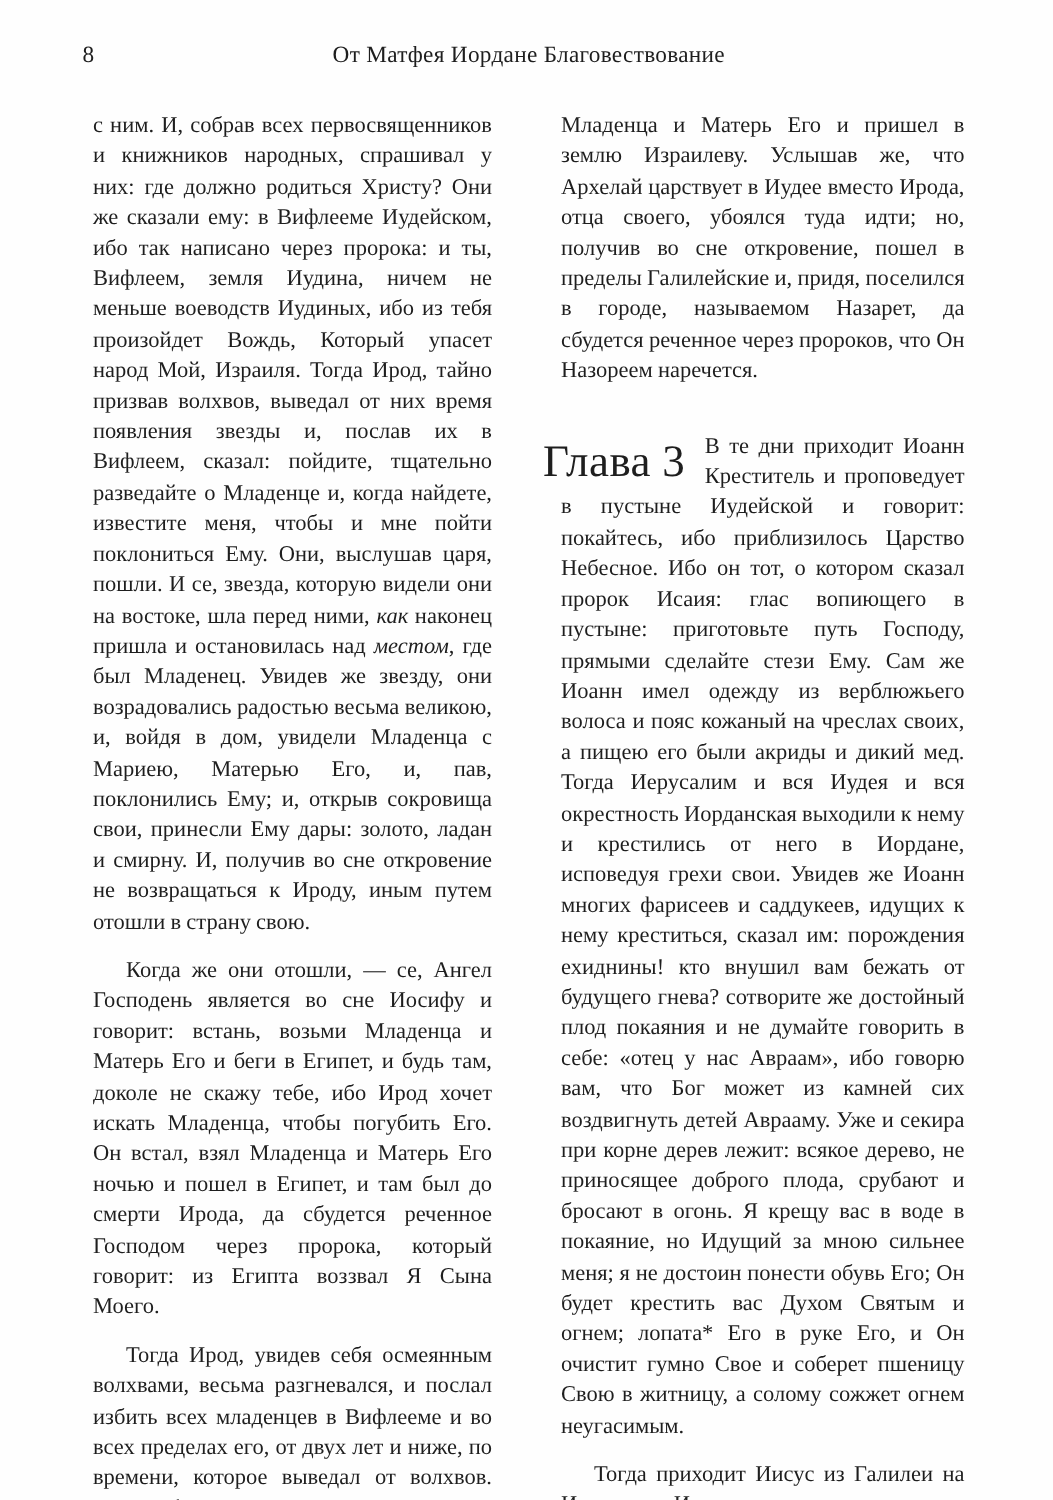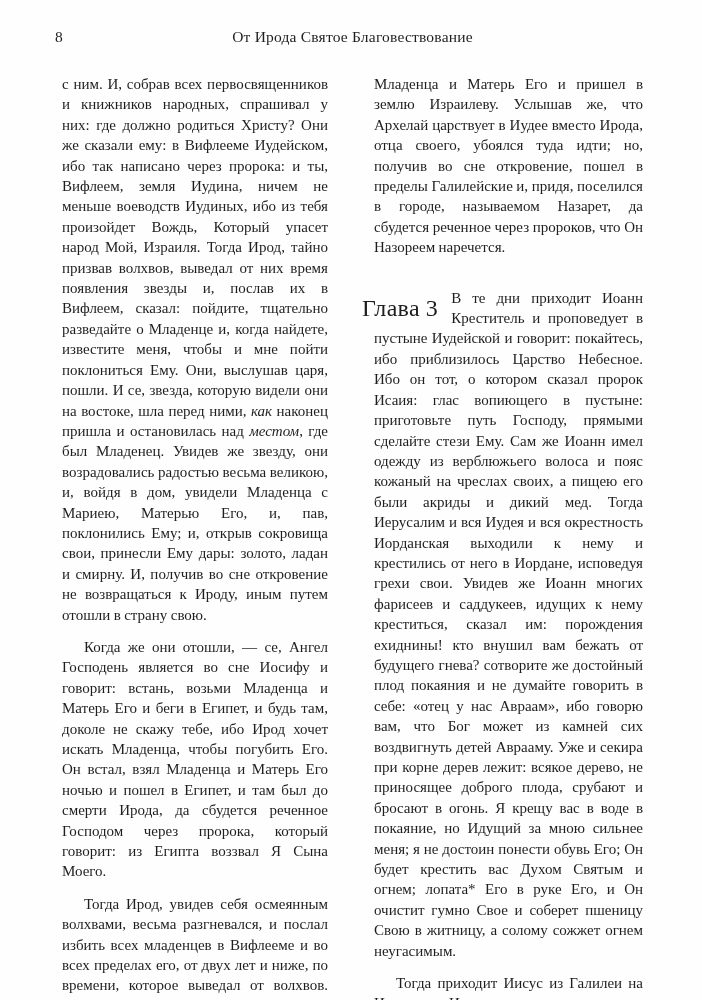--- a/index.html
+++ b/index.html
@@ -55,34 +55,34 @@
     margin: 12px;
     padding: 0;
   }
   p.para.indent { text-indent: 22px; }
   .it { font-style: italic; }
   .chapter-section {
     margin-top: 30px;
   }
   .chapter-heading {
     float: left;
-    font-size: 24px;
+    font-size: 30px;
     line-height: 40px;
     margin-right: 13px;
     letter-spacing: 0.3px;
     white-space: nowrap;
   }
 </style>
 </head>
 <body>
 
 <div class="page">
   <div class="header">
     <span class="page-num">8</span>
-    <span class="running-title">От Ирода Святое Благовествование</span>
+    <span class="running-title">От Матфея Иордане Благовествование</span>
   </div>
 
   <div class="columns">
     <div class="col" id="col-left">
         <p class="para"><span>с ним. И, собрав всех первосвященников и книжников народных, спрашивал у них: где должно родиться Христу? Они же сказали ему: в Вифлееме Иудейском, ибо так написано через пророка: и ты, Вифлеем, земля Иудина, ничем не меньше воеводств Иудиных, ибо из тебя произойдет Вождь, Который упасет народ Мой, Израиля. Тогда Ирод, тайно призвав волхвов, выведал от них время появления звезды и, послав их в Вифлеем, сказал: пойдите, тщательно разведайте о Младенце и, когда найдете, известите меня, чтобы и мне пойти поклониться Ему. Они, выслушав царя, пошли. И се, звезда, которую видели они на востоке, шла перед ними, </span><span class="it">как</span><span> наконец пришла и остановилась над </span><span class="it">местом</span><span>, где был Младенец. Увидев же звезду, они возрадовались радостью весьма великою, и, войдя в дом, увидели Младенца с Мариею, Матерью Его, и, пав, поклонились Ему; и, открыв сокровища свои, принесли Ему дары: золото, ладан и смирну. И, получив во сне откровение не возвращаться к Ироду, иным путем отошли в страну свою.</span></p>
         <p class="para indent"><span>Когда же они отошли, — се, Ангел Господень является во сне Иосифу и говорит: встань, возьми Младенца и Матерь Его и беги в Египет, и будь там, доколе не скажу тебе, ибо Ирод хочет искать Младенца, чтобы погубить Его. Он встал, взял Младенца и Матерь Его ночью и пошел в Египет, и там был до смерти Ирода, да сбудется реченное Господом через пророка, который говорит: из Египта воззвал Я Сына Моего.</span></p>
         <p class="para indent"><span>Тогда Ирод, увидев себя осмеянным волхвами, весьма разгневался, и послал избить всех младенцев в Вифлееме и во всех пределах его, от двух лет и ниже, по времени, которое выведал от волхвов. Тогда сбылось реченное через пророка Иеремию, который говорит: глас в Раме слышен, плач и рыдание и вопль великий; Рахиль плачет о детях своих и не хочет утешиться, ибо их нет.</span></p>
       </div>
 
     <div class="col right">

